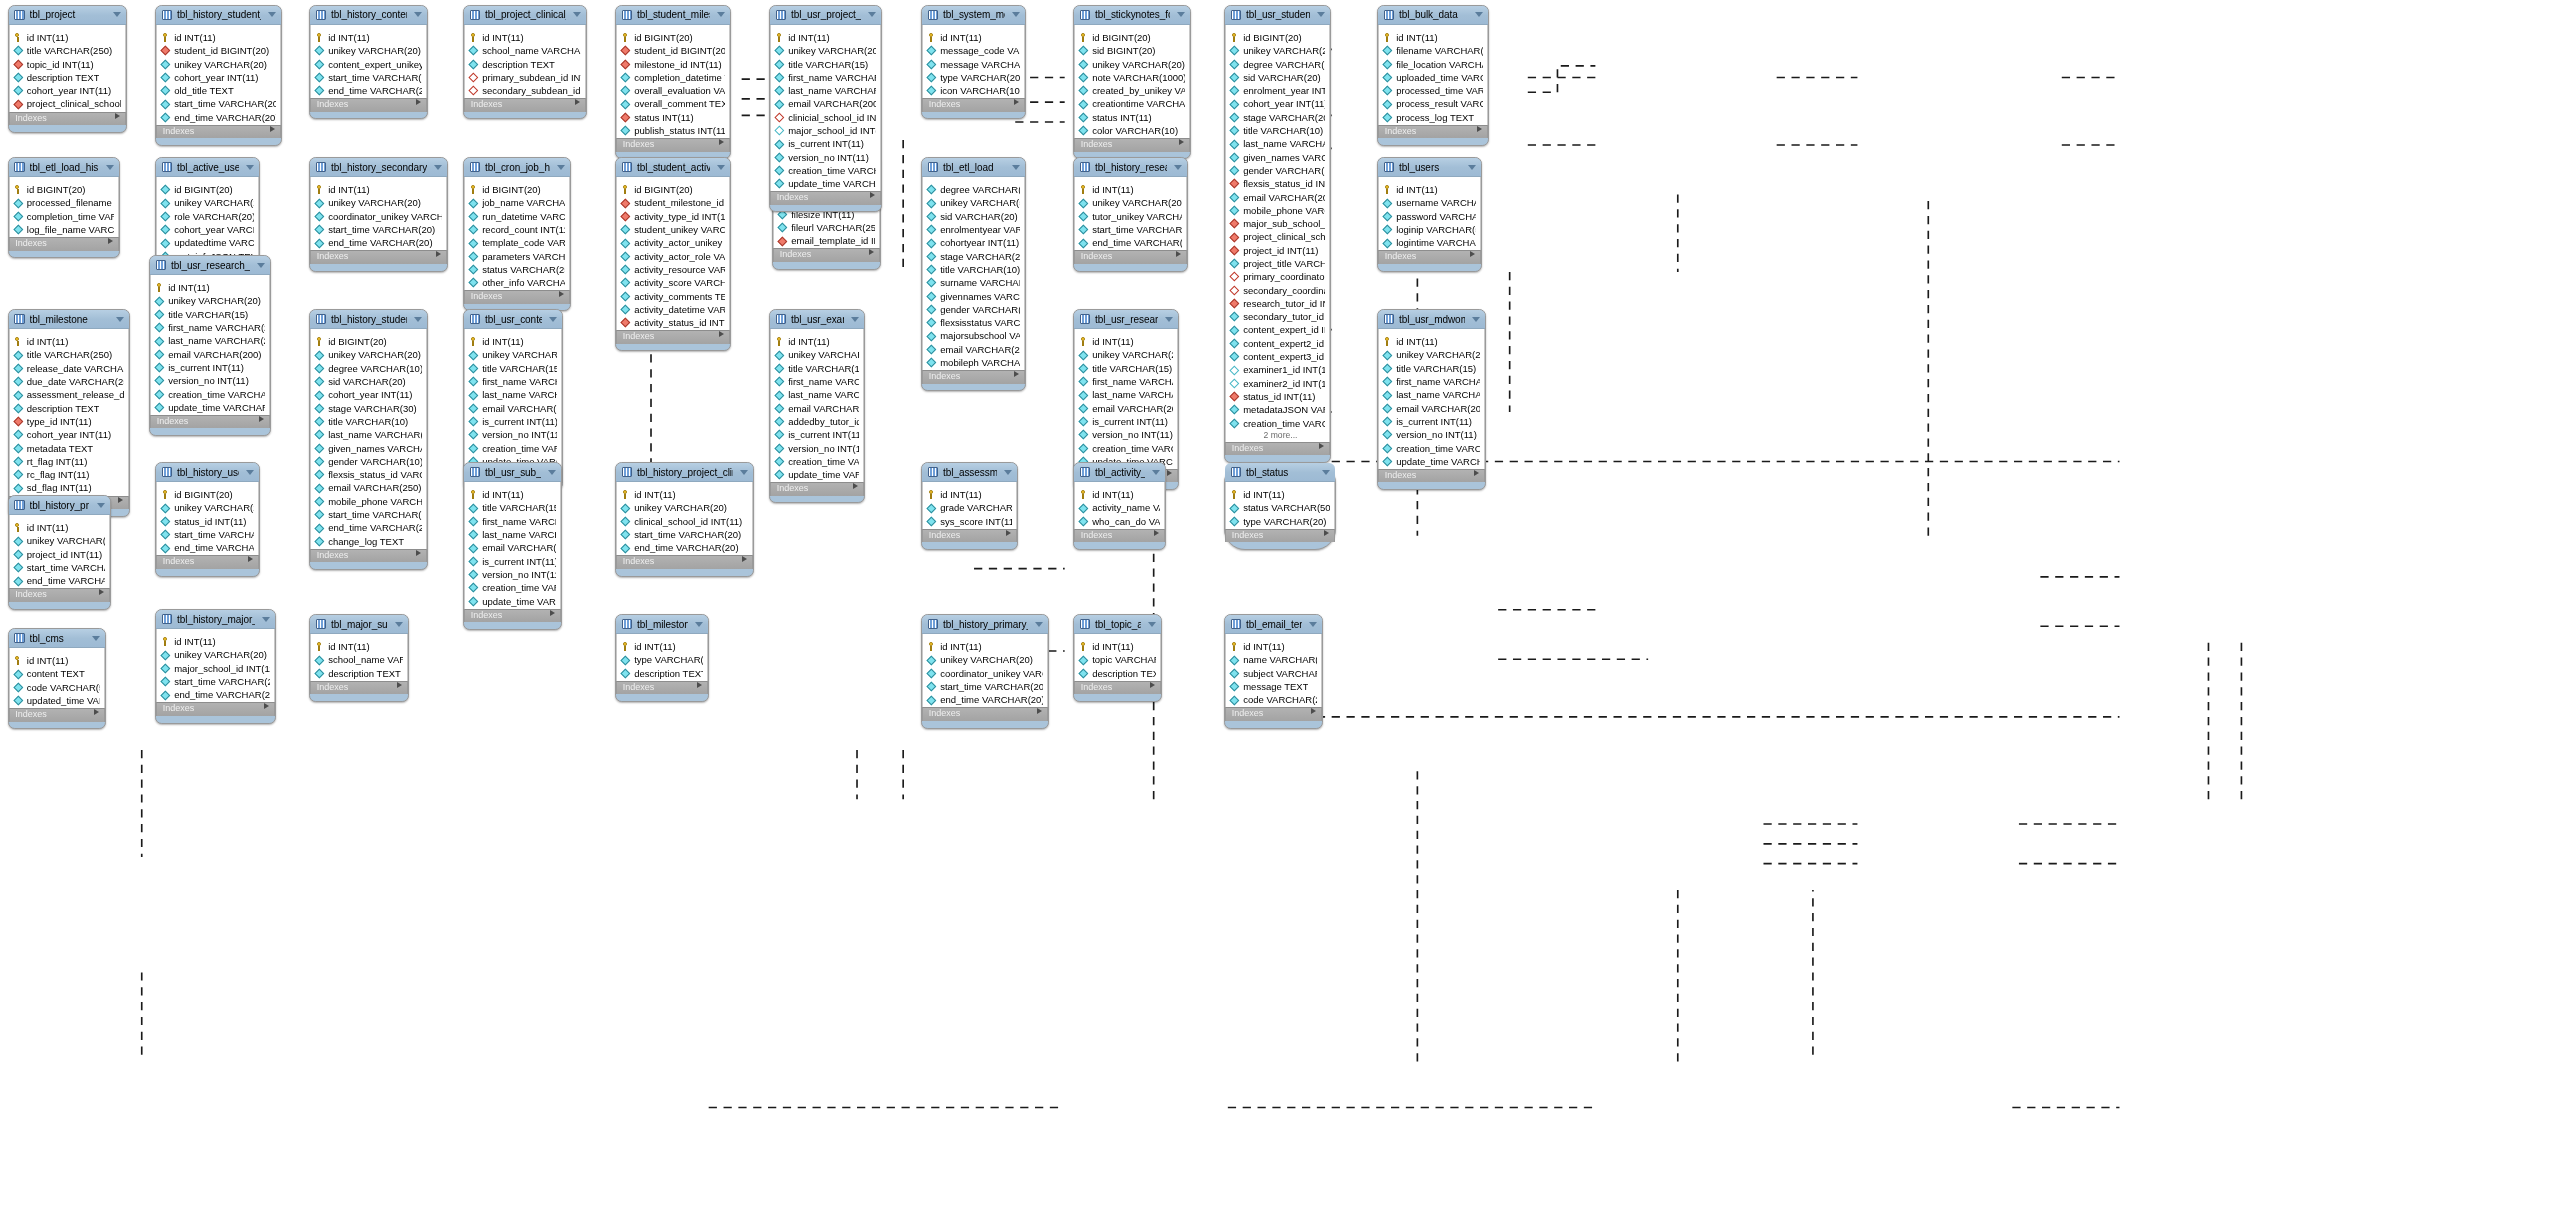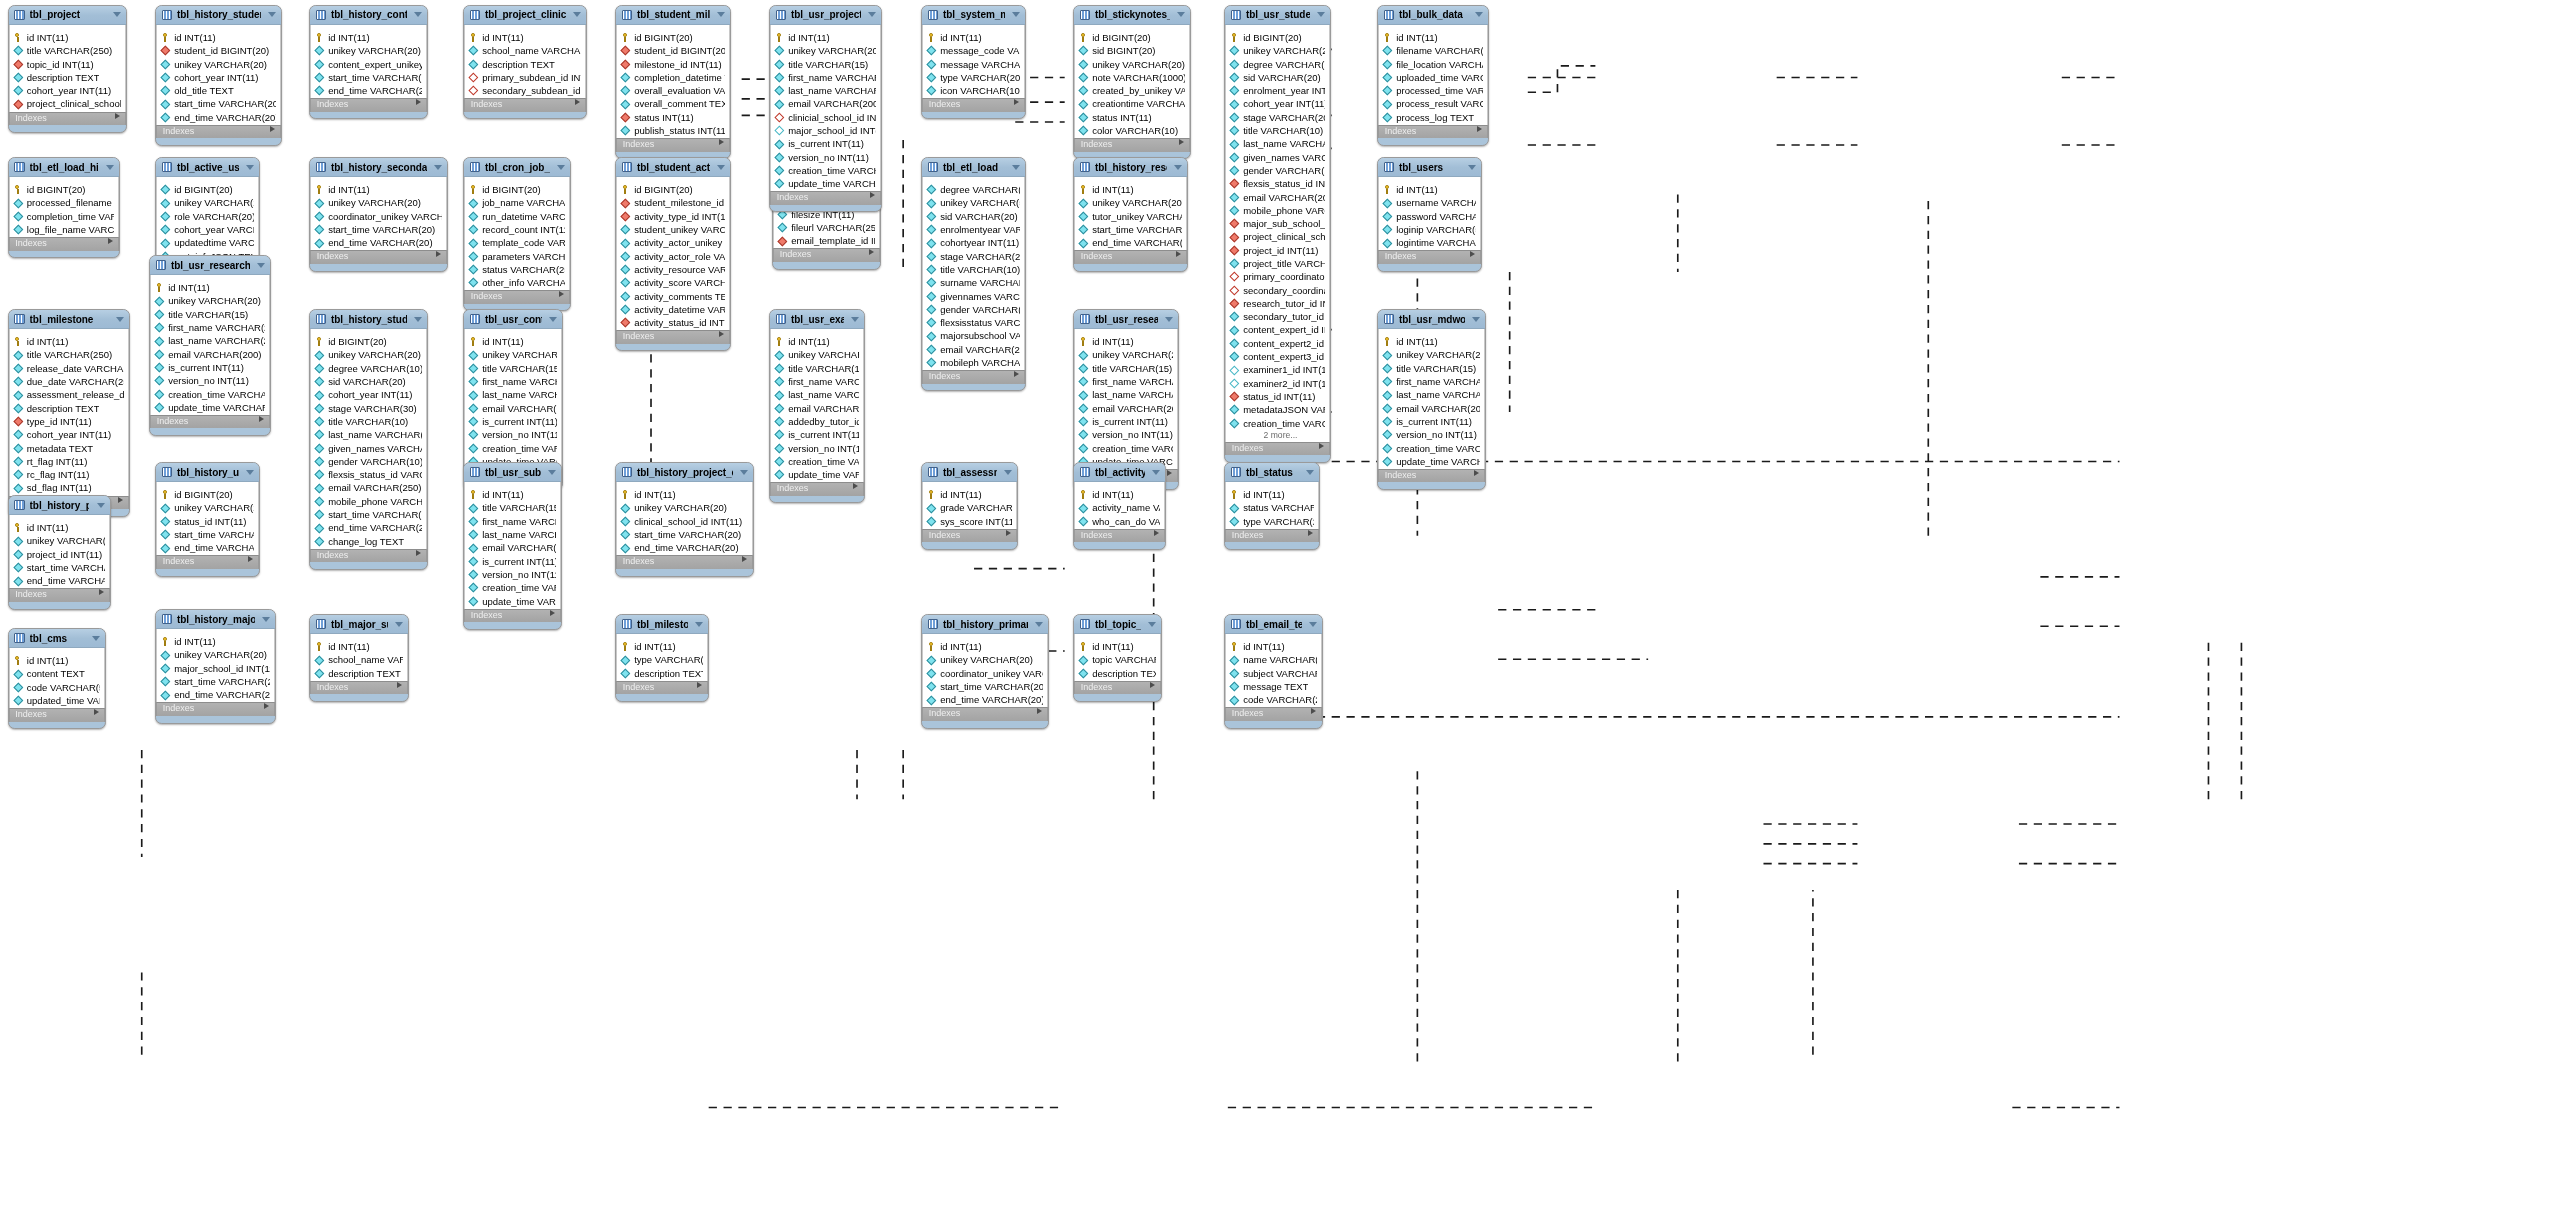--- a/index.html
+++ b/index.html
@@ -51,21 +51,21 @@
     border-radius:1px;
     background:
       linear-gradient(90deg,transparent 0 1px,#6f9fd8 1px 2.9px,transparent 2.9px 3.8px,#6f9fd8 3.8px 5.7px,transparent 5.7px 6.7px,#6f9fd8 6.7px 8.6px,transparent 8.6px),
       #ffffff;
     background-size:100% 100%;
     box-sizing:border-box;
   }
   .tbl-title{
     flex:1 1 auto;
     font-size:10px;
-    font-weight:bold;
+    font-weight:normal;
     color:#000;
     white-space:nowrap;
     letter-spacing:-0.05px;
     overflow:hidden;
   }
   .caret{
     flex:0 0 auto;
     width:0;height:0;
     border-left:4.8px solid transparent;
     border-right:4.8px solid transparent;
@@ -1668,21 +1668,21 @@
         <div class="col">
           <span class="gl cyan"></span>
           <span class="t">who_can_do VARCHAR(20)</span>
         </div>
       </div>
       <div class="idx">
         <span class="lbl">Indexes</span>
         <span class="arw"></span>
       </div>
     </div>
-    <div class="tbl" style="left: 1224px; top: 462px; width: 96px;">
+    <div class="tbl" style="left: 1224px; top: 462px; width: 112px; border-radius: 21px;">
       <div class="tbl-head">
         <span class="tbl-ico"></span>
         <span class="tbl-title">tbl_status</span>
         <span class="caret"></span>
       </div>
       <div class="cols">
         <div class="col">
           <span class="gl key"></span>
           <span class="t">id INT(11)</span>
         </div>

